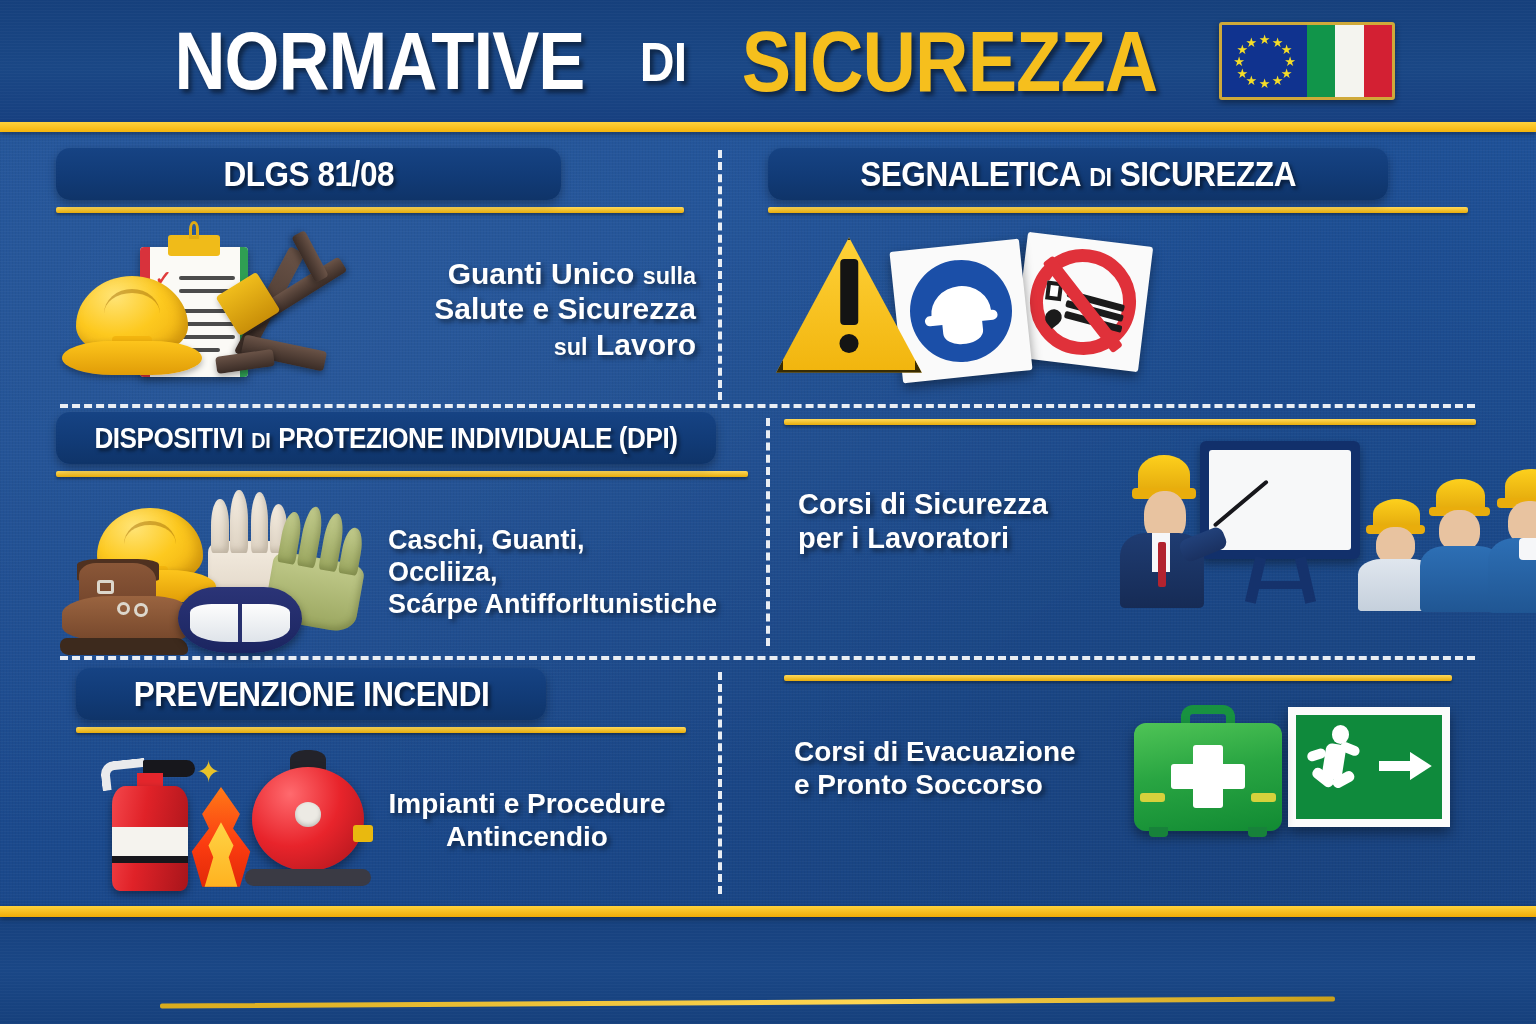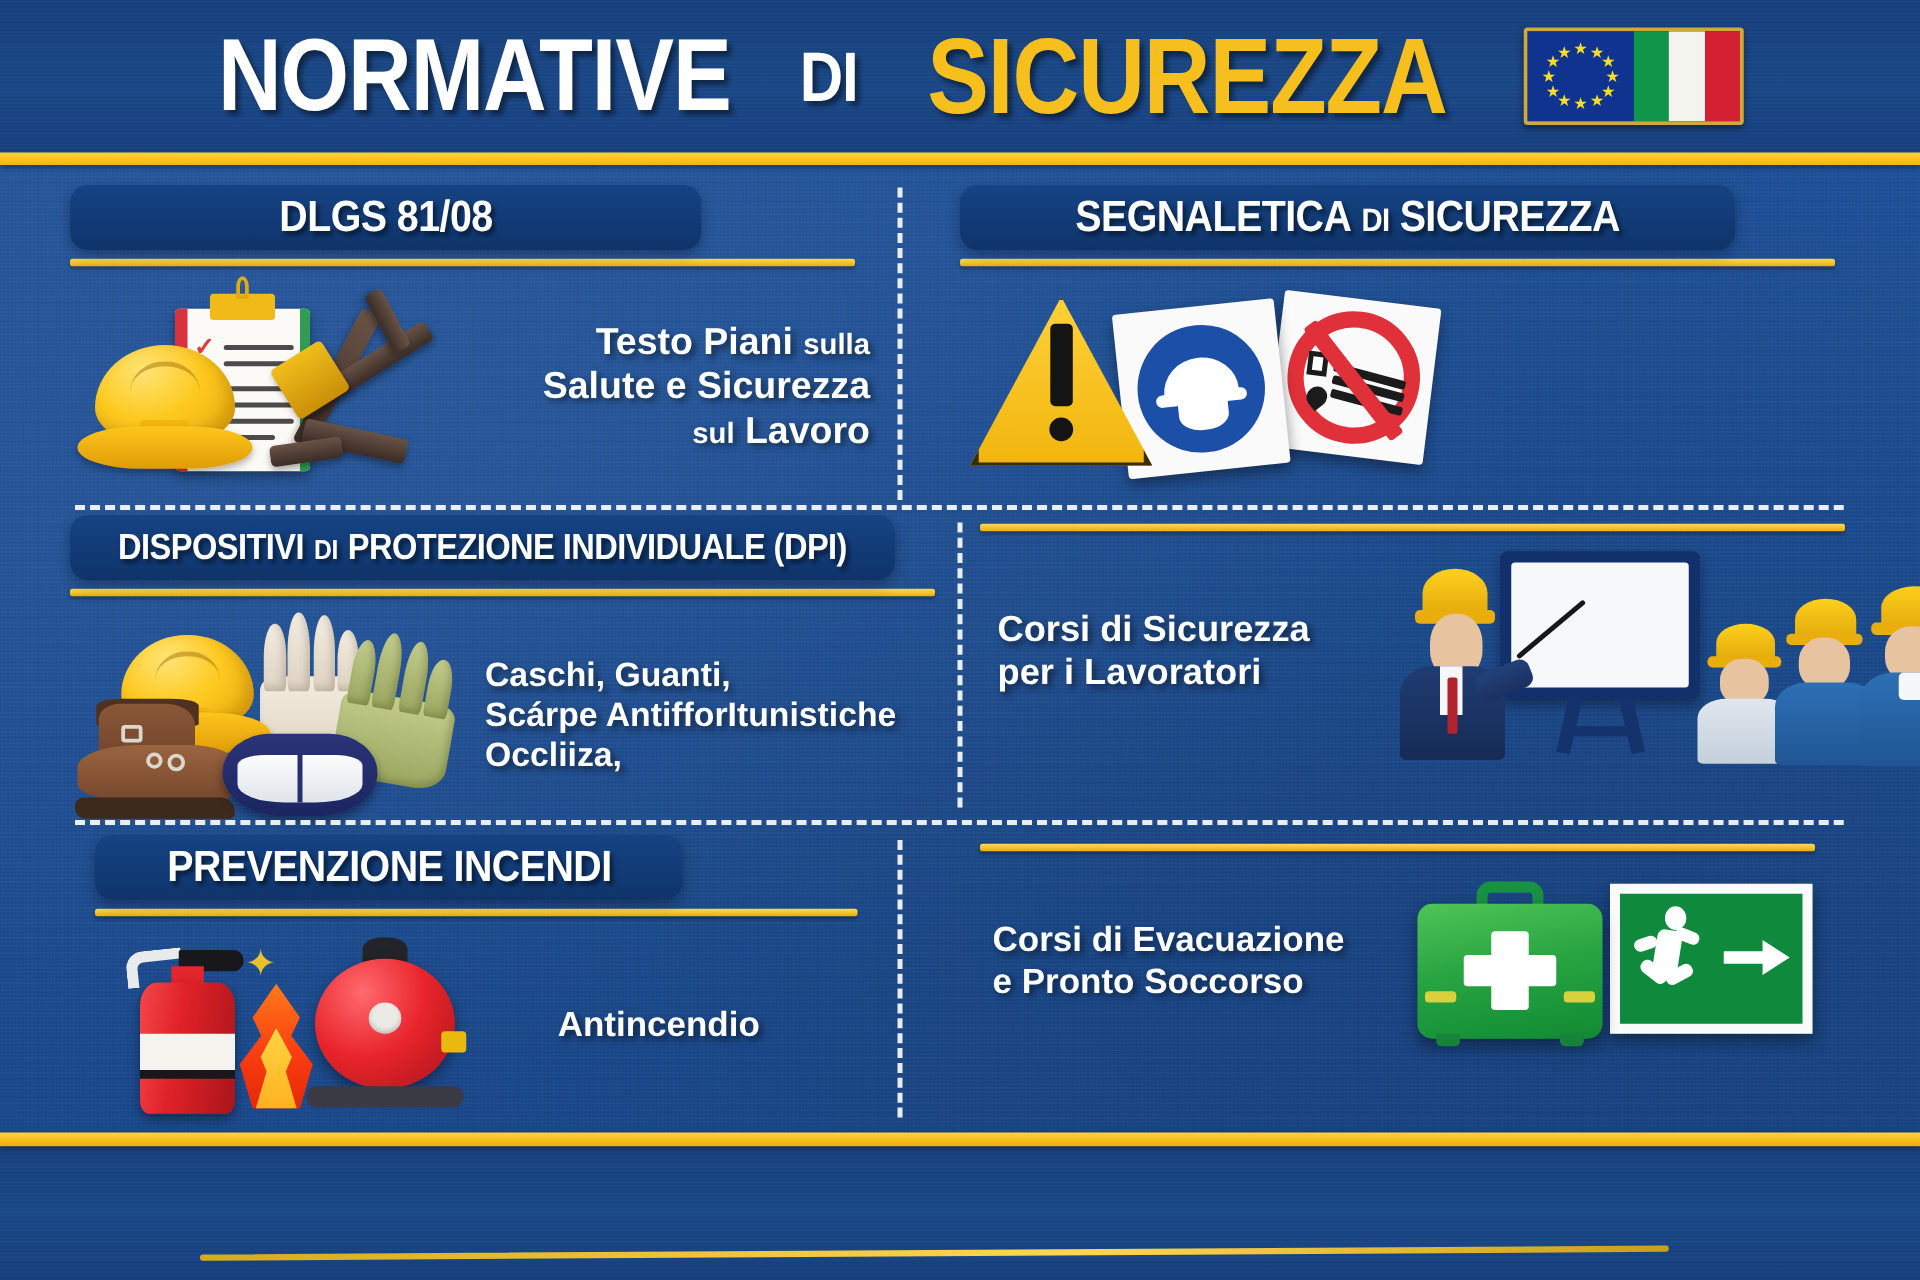--- a/index.html
+++ b/index.html
@@ -487,21 +487,21 @@
           </div>
 
           <div class="hat" style="left:6px;top:42px;width:140px;height:112px;">
             <div class="dome"></div>
               <div class="ridge"></div>
               <div class="tab"></div>
               <div class="brim"></div>
           </div>
         </div>
         <div class="bodytext" style="font-size:30px;text-align:right;width:290px">
-          <span class="l"><span>Testo Piani</span> <span class="sml">sulla</span></span>
+          <span class="l"><span>Guanti Unico</span> <span class="sml">sulla</span></span>
           <span class="l">Salute e Sicurezza</span>
           <span class="l"><span class="sml">sul</span> <span>Lavoro</span></span>
         </div>
       </div>
     </div>
 
     <div class="card c2">
       <div class="cardhead">
         <div class="headbar hb-w2">
           <div class="ht">
@@ -591,22 +591,22 @@
           </div>
 
           <div class="gog" style="left:122px;top:98px;width:124px;height:66px">
             <div class="frame"></div>
               <div class="lens"></div>
               <div class="sep"></div>
           </div>
         </div>
         <div class="bodytext" style="font-size:27px;width:360px">
           <span class="l">Caschi, Guanti,</span>
+          <span class="l">Occliiza,</span>
           <span class="l">Scárpe AntifforItunistiche</span>
-          <span class="l">Occliiza,</span>
         </div>
       </div>
     </div>
 
     <div class="card c4">
       <div class="cardhead">
         <div class="goldline hb-g4"></div>
       </div>
       <div class="cardbody">
         <div class="bodytext" style="font-size:29px;width:300px;padding-left:14px">
@@ -685,20 +685,21 @@
               <div class="label"></div>
           </div>
 
           <span class="spark" style="left:120px;top:12px">✦</span>
           <div class="flame" style="left:102px;top:42px;width:86px;height:104px">
             <div class="f1"></div>
               <div class="f2"></div>
           </div>
         </div>
         <div class="bodytext" style="font-size:28px;width:290px;text-align:center">
+          <span class="l">Impianti e Procedure</span>
           <span class="l">Antincendio</span>
         </div>
       </div>
     </div>
 
     <div class="card c6">
       <div class="cardhead">
         <div class="goldline hb-g6"></div>
       </div>
       <div class="cardbody" style="height:150px">

